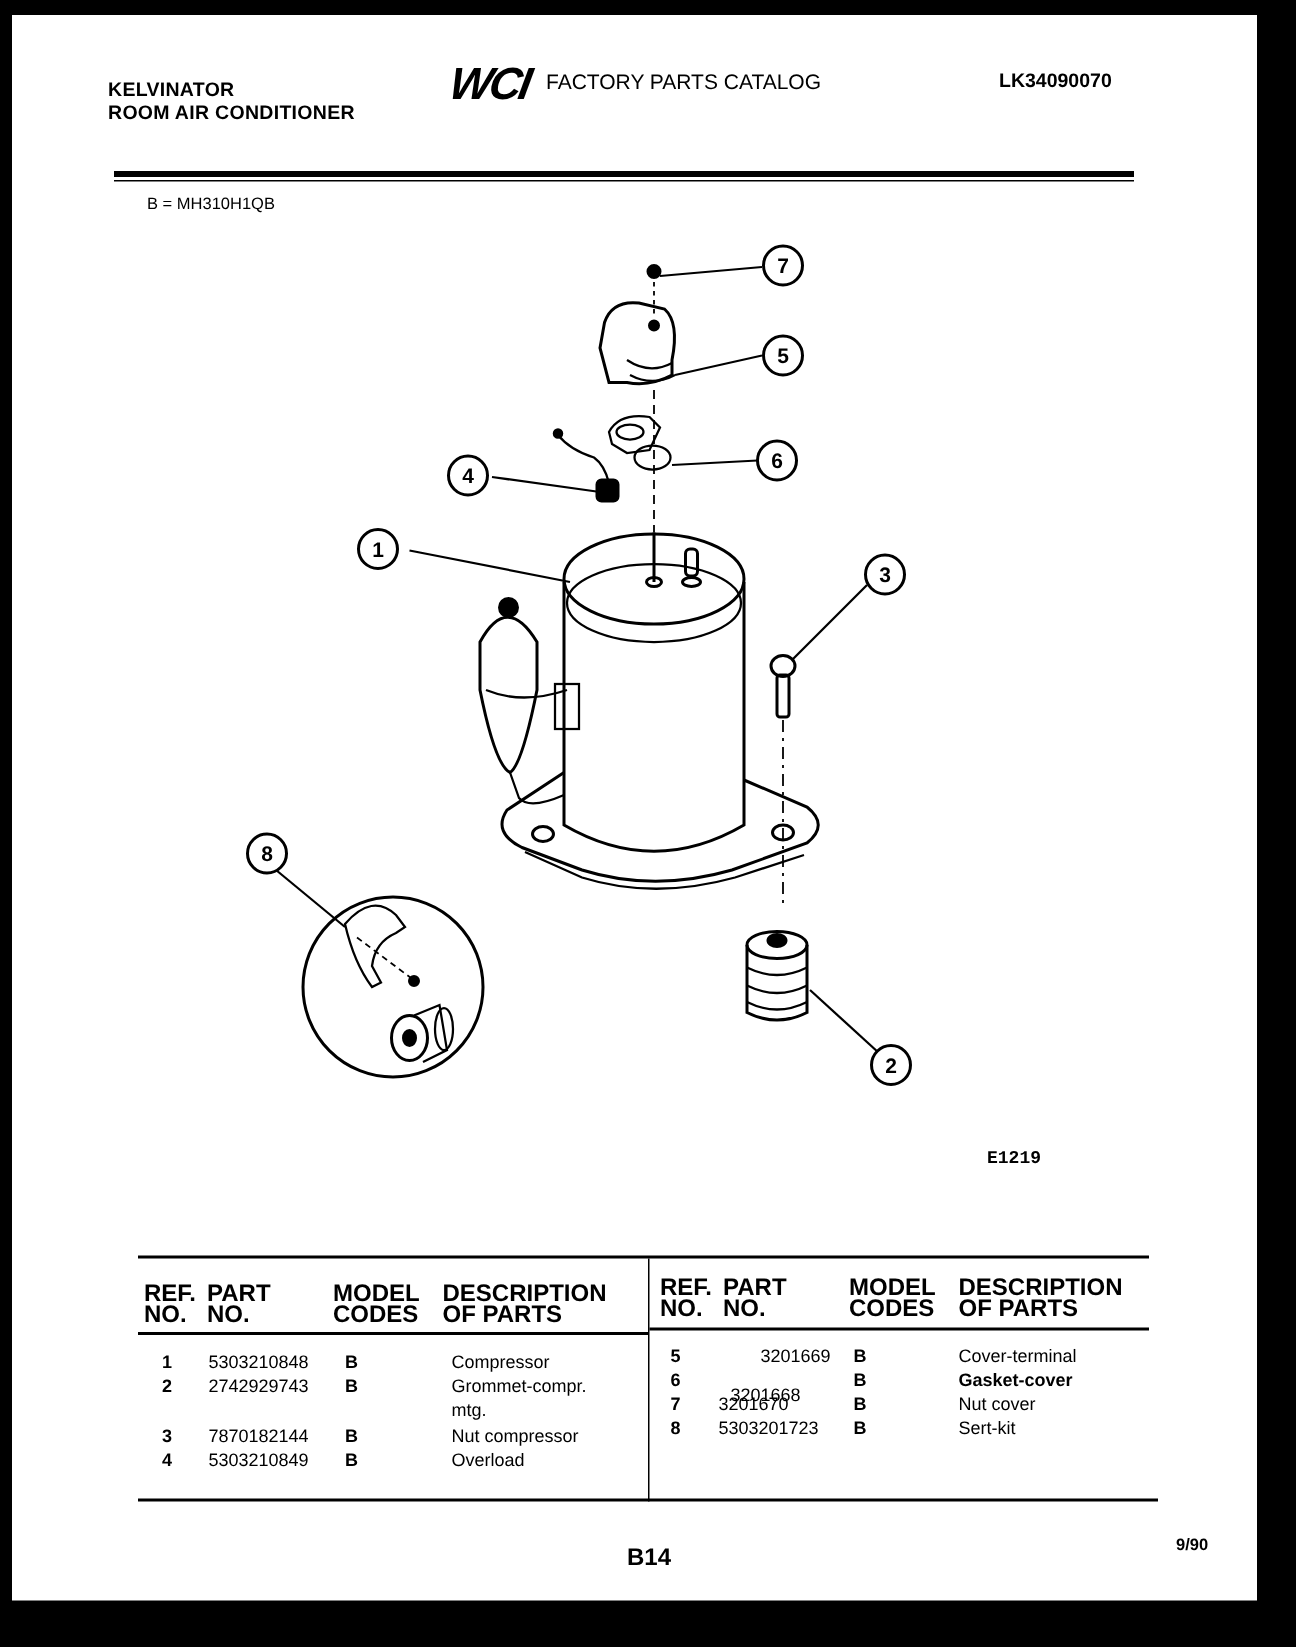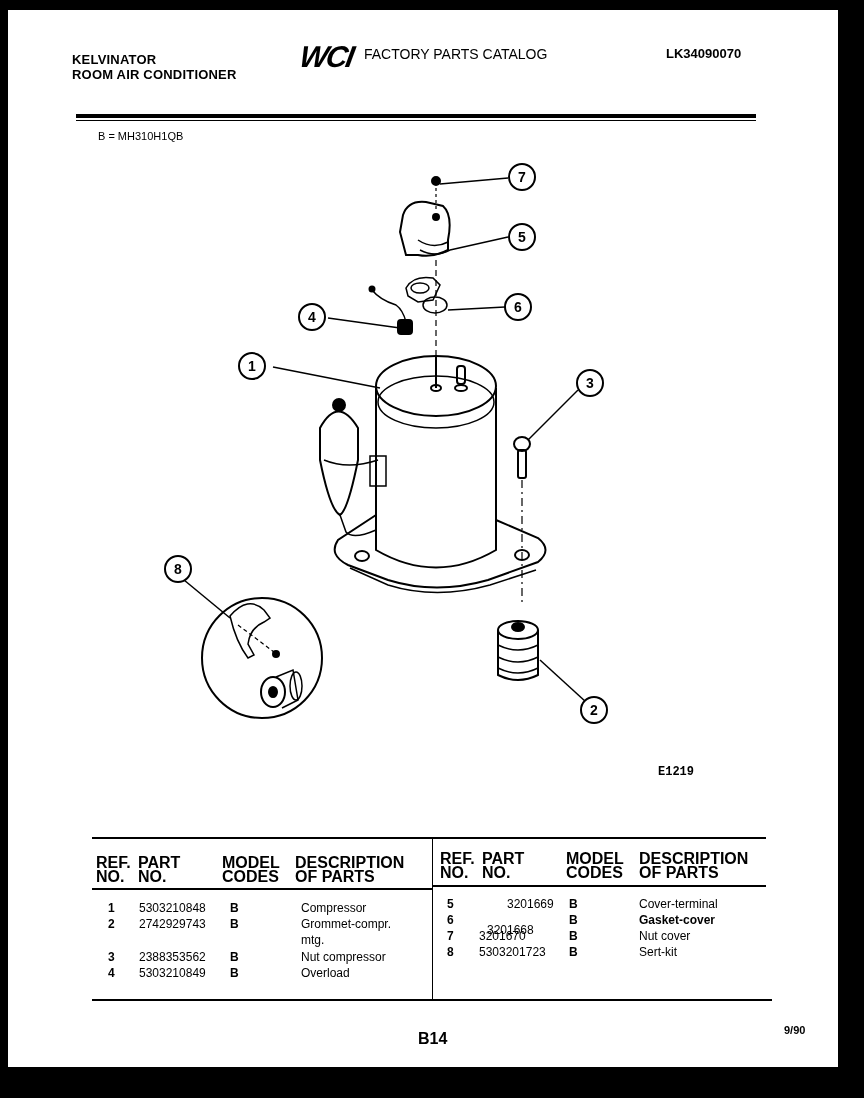--- a/index.html
+++ b/index.html
@@ -207,21 +207,21 @@
     </div>
     <div class="row" style="top:906px;">
       <span class="abs td-bold" style="left:100px;">2</span>
       <span class="abs td" style="left:131px;">2742929743</span>
       <span class="abs td-bold" style="left:222px;">B</span>
       <span class="abs td" style="left:293px;">Grommet-compr.</span>
       <span class="abs td" style="left:293px;top:16px;">mtg.</span>
     </div>
     <div class="row" style="top:939px;">
       <span class="abs td-bold" style="left:100px;">3</span>
-      <span class="abs td" style="left:131px;">2388353562</span>
+      <span class="abs td" style="left:131px;">7870182144</span>
       <span class="abs td-bold" style="left:222px;">B</span>
       <span class="abs td" style="left:293px;">Nut compressor</span>
     </div>
     <div class="row" style="top:955px;">
       <span class="abs td-bold" style="left:100px;">4</span>
       <span class="abs td" style="left:131px;">5303210849</span>
       <span class="abs td-bold" style="left:222px;">B</span>
       <span class="abs td" style="left:293px;">Overload</span>
     </div>
   </div>

